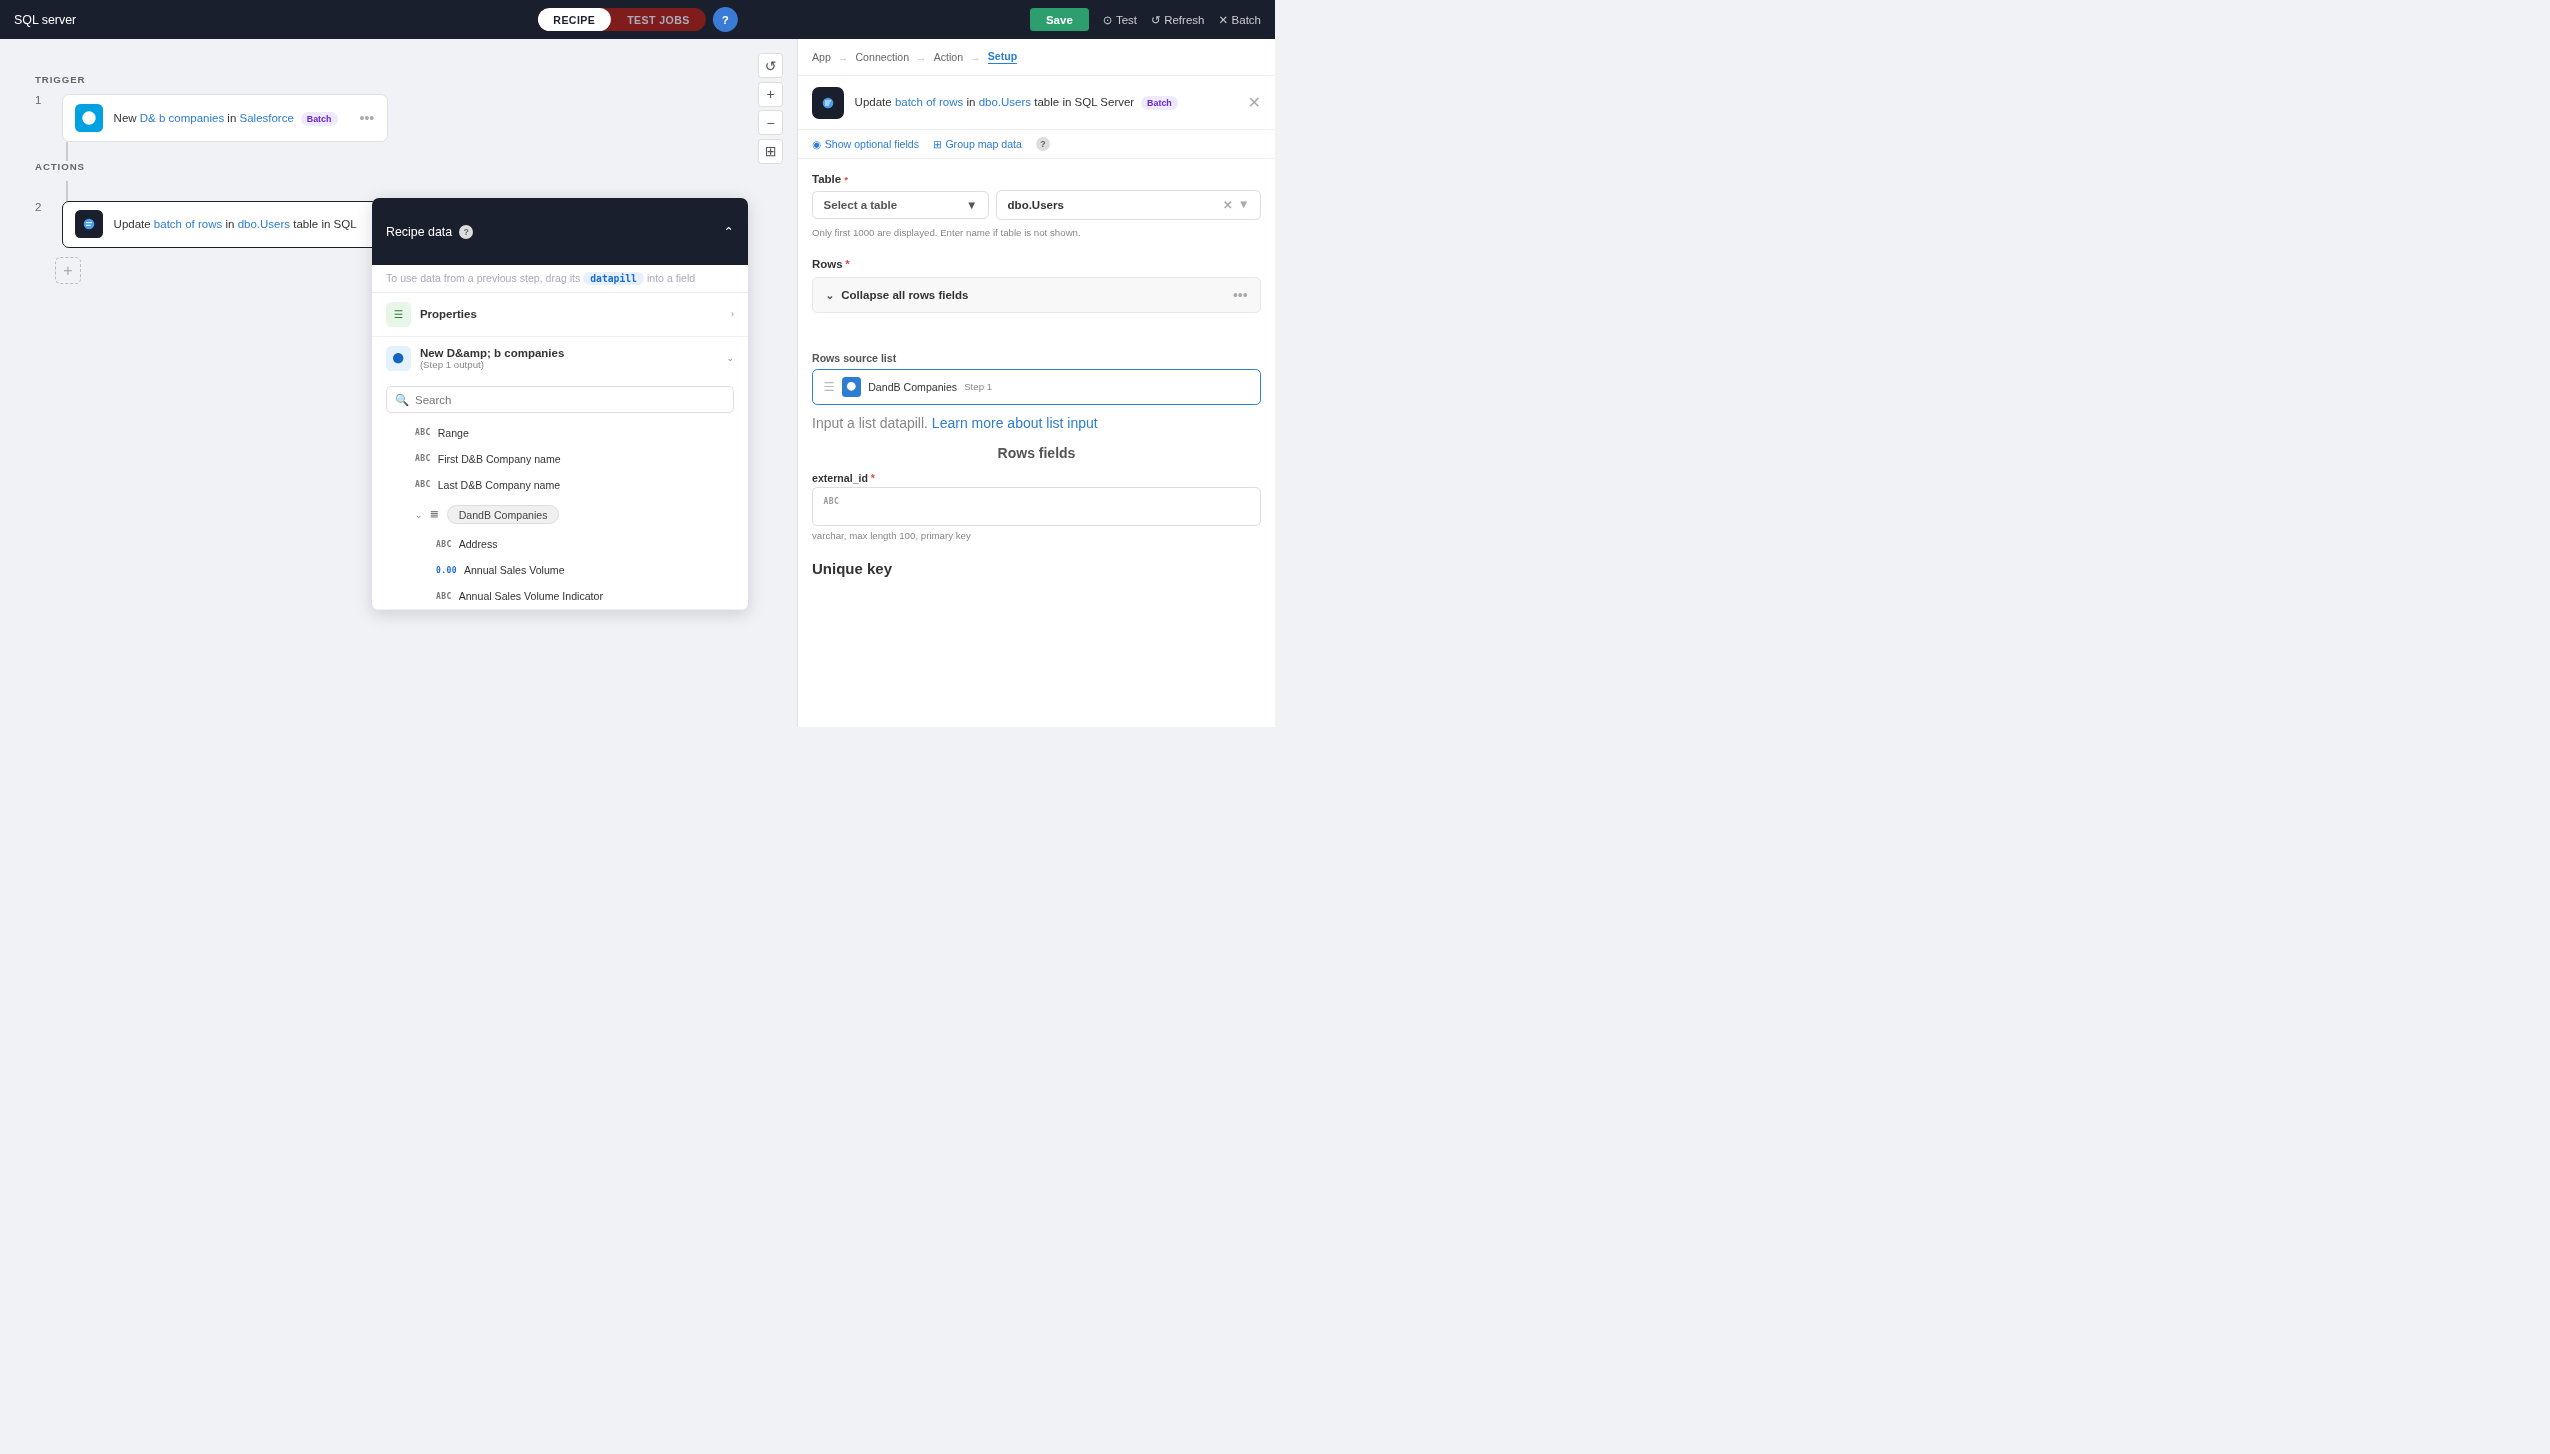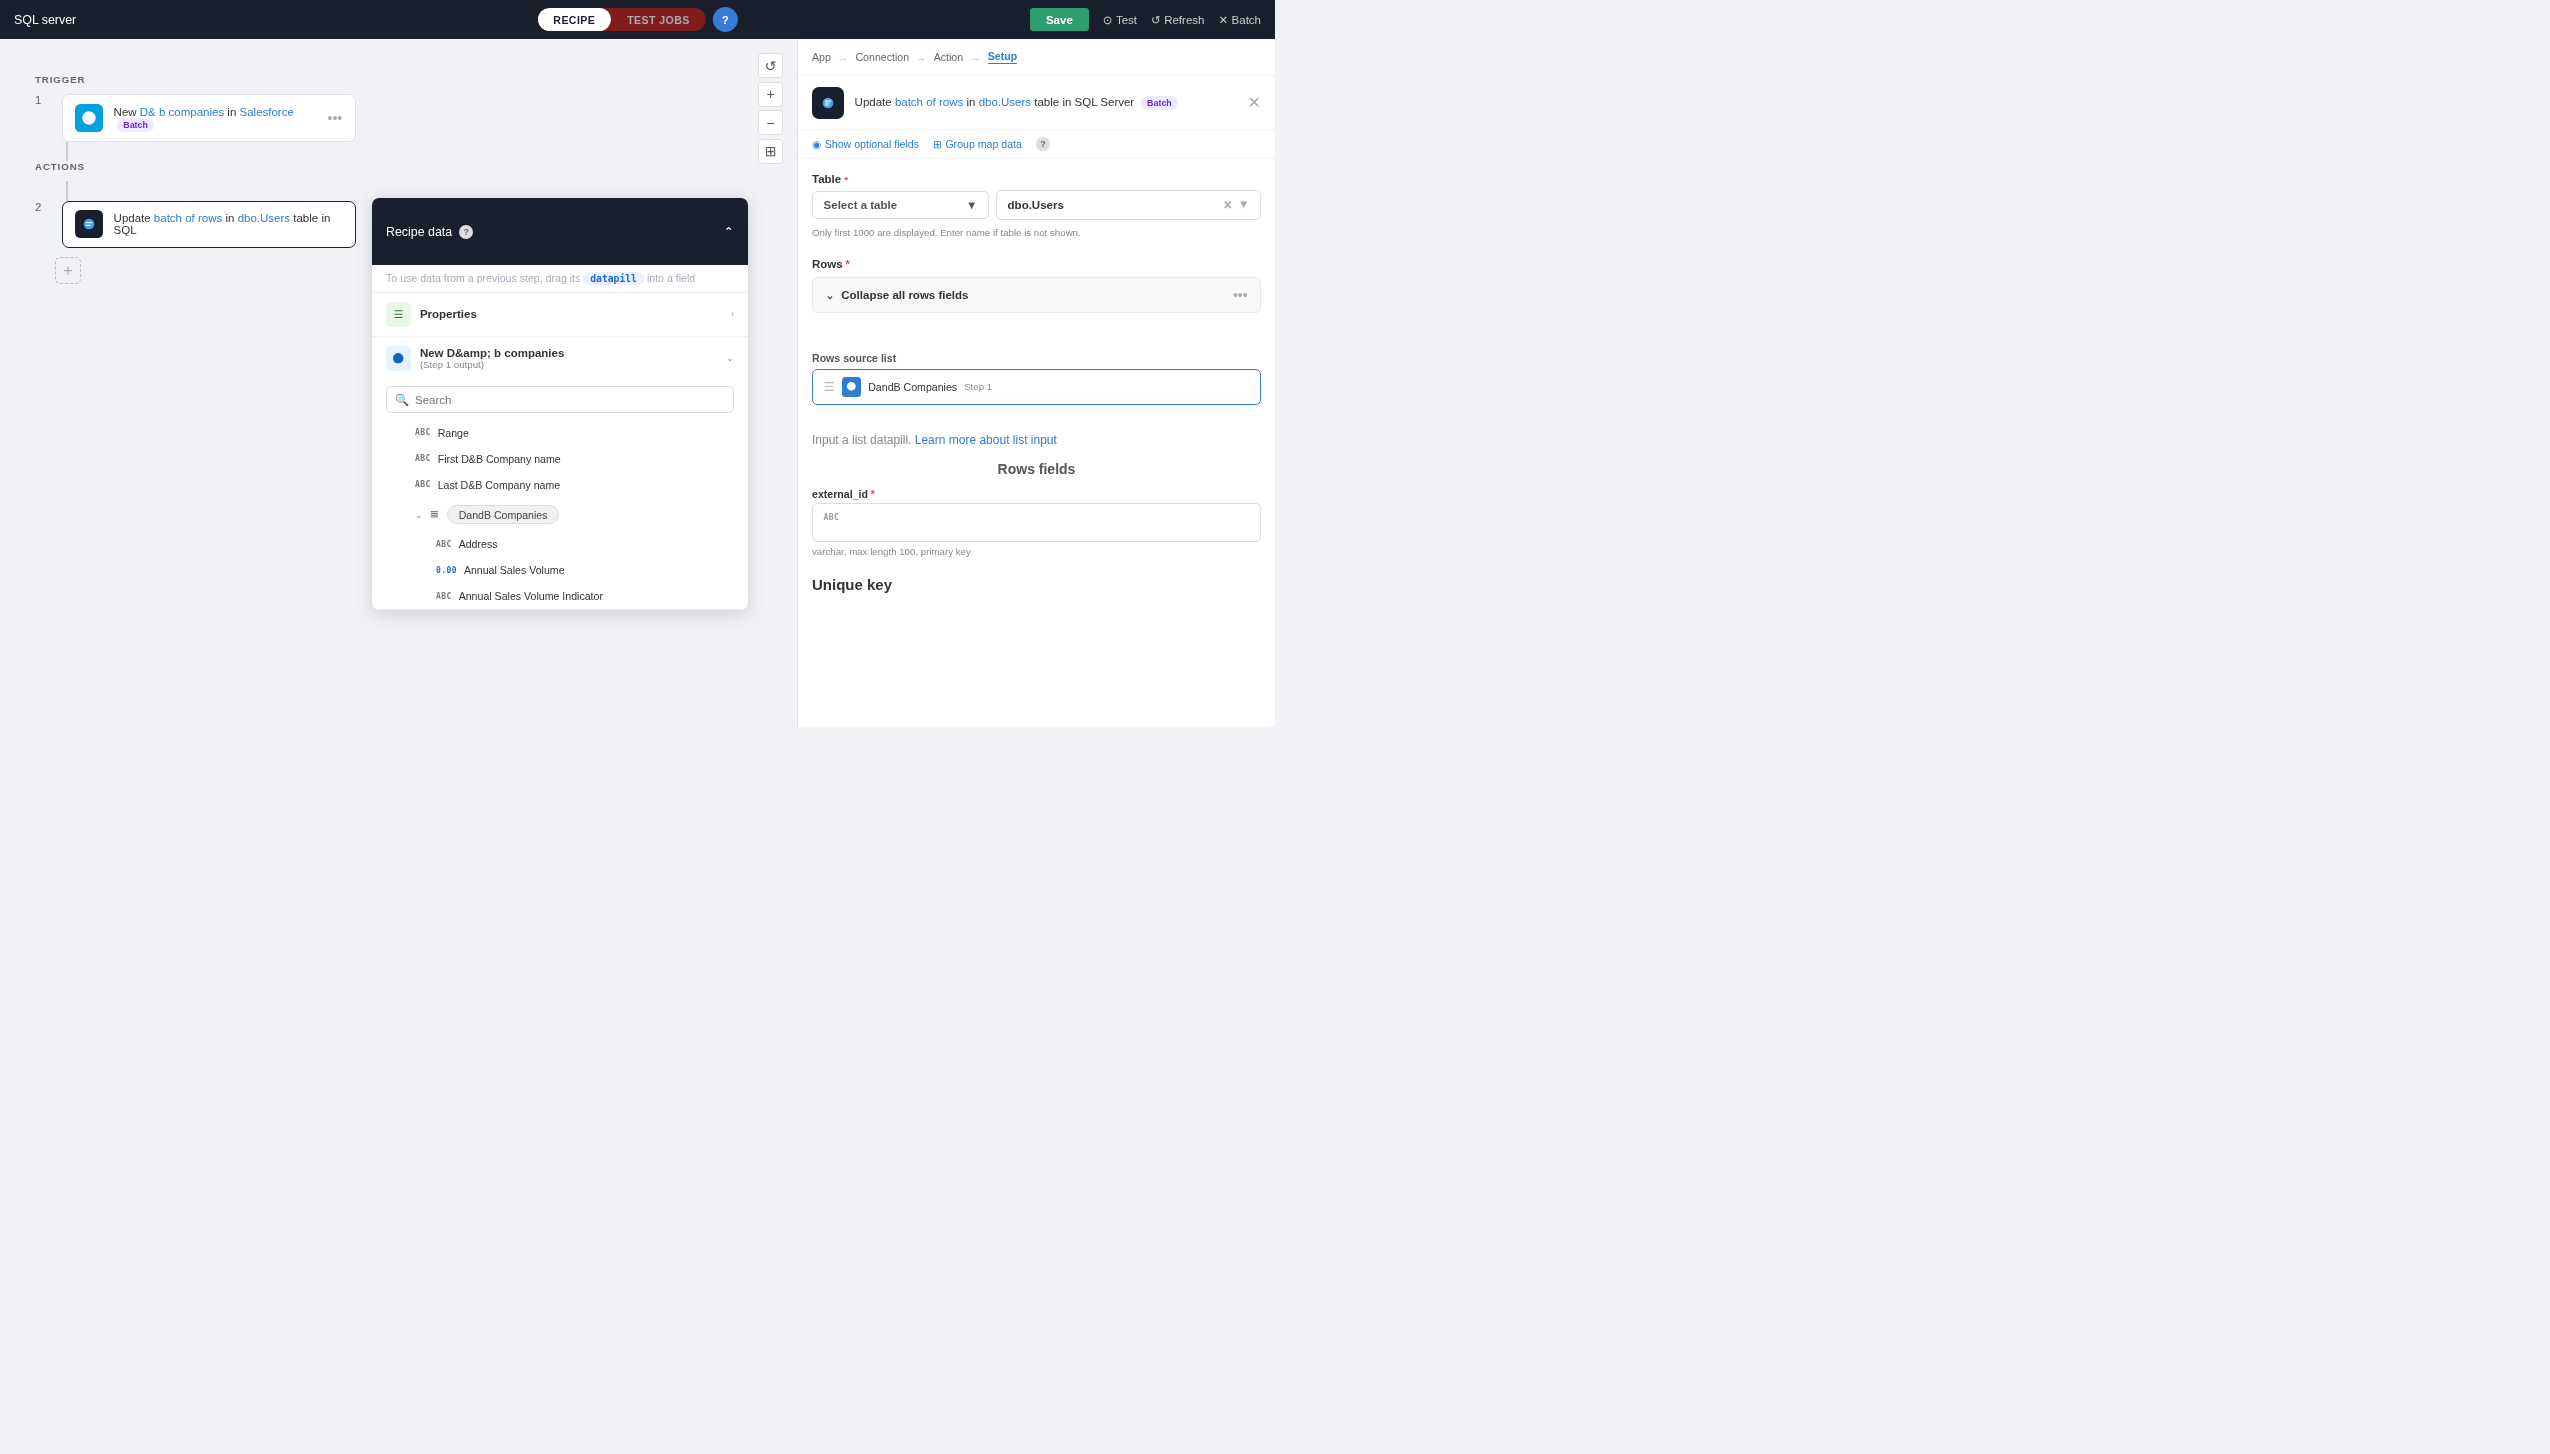--- a/index.html
+++ b/index.html
@@ -122,21 +122,21 @@
       margin-bottom: 8.9px;
     }
     .flow-step {
       display: flex;
       align-items: center;
       gap: 10.6px;
       background: #fff;
       border: 1.3px solid #e0e0e0;
       border-radius: 7px;
       padding: 8.9px 12.4px;
-      width: 294px;
+      width: 326px;
       position: relative;
     }
     .flow-step.active {
       border-color: #1a1f2e;
       border-width: 1.8px;
     }
     .step-num {
       position: absolute;
       left: -26.6px;
       color: #666;
@@ -557,24 +557,23 @@
     }
     .rows-source-input .pill-text {
       font-size: 10.6px;
       color: #333;
     }
     .rows-source-input .pill-step {
       font-size: 9.7px;
       color: #888;
     }
     .hint-link {
-      font-size: 12px;
+      font-size: 14px;
       color: #888;
       padding: 3.5px 14px 7px;
-      margin-top: 18px;
     }
     .hint-link a { color: #2d7dd2; text-decoration: none; }
     .rows-fields-label {
       font-size: 14px;
       font-weight: 600;
       color: #555;
       padding: 7px 14px 3.5px;
       text-align: center;
     }
     .field-label {

